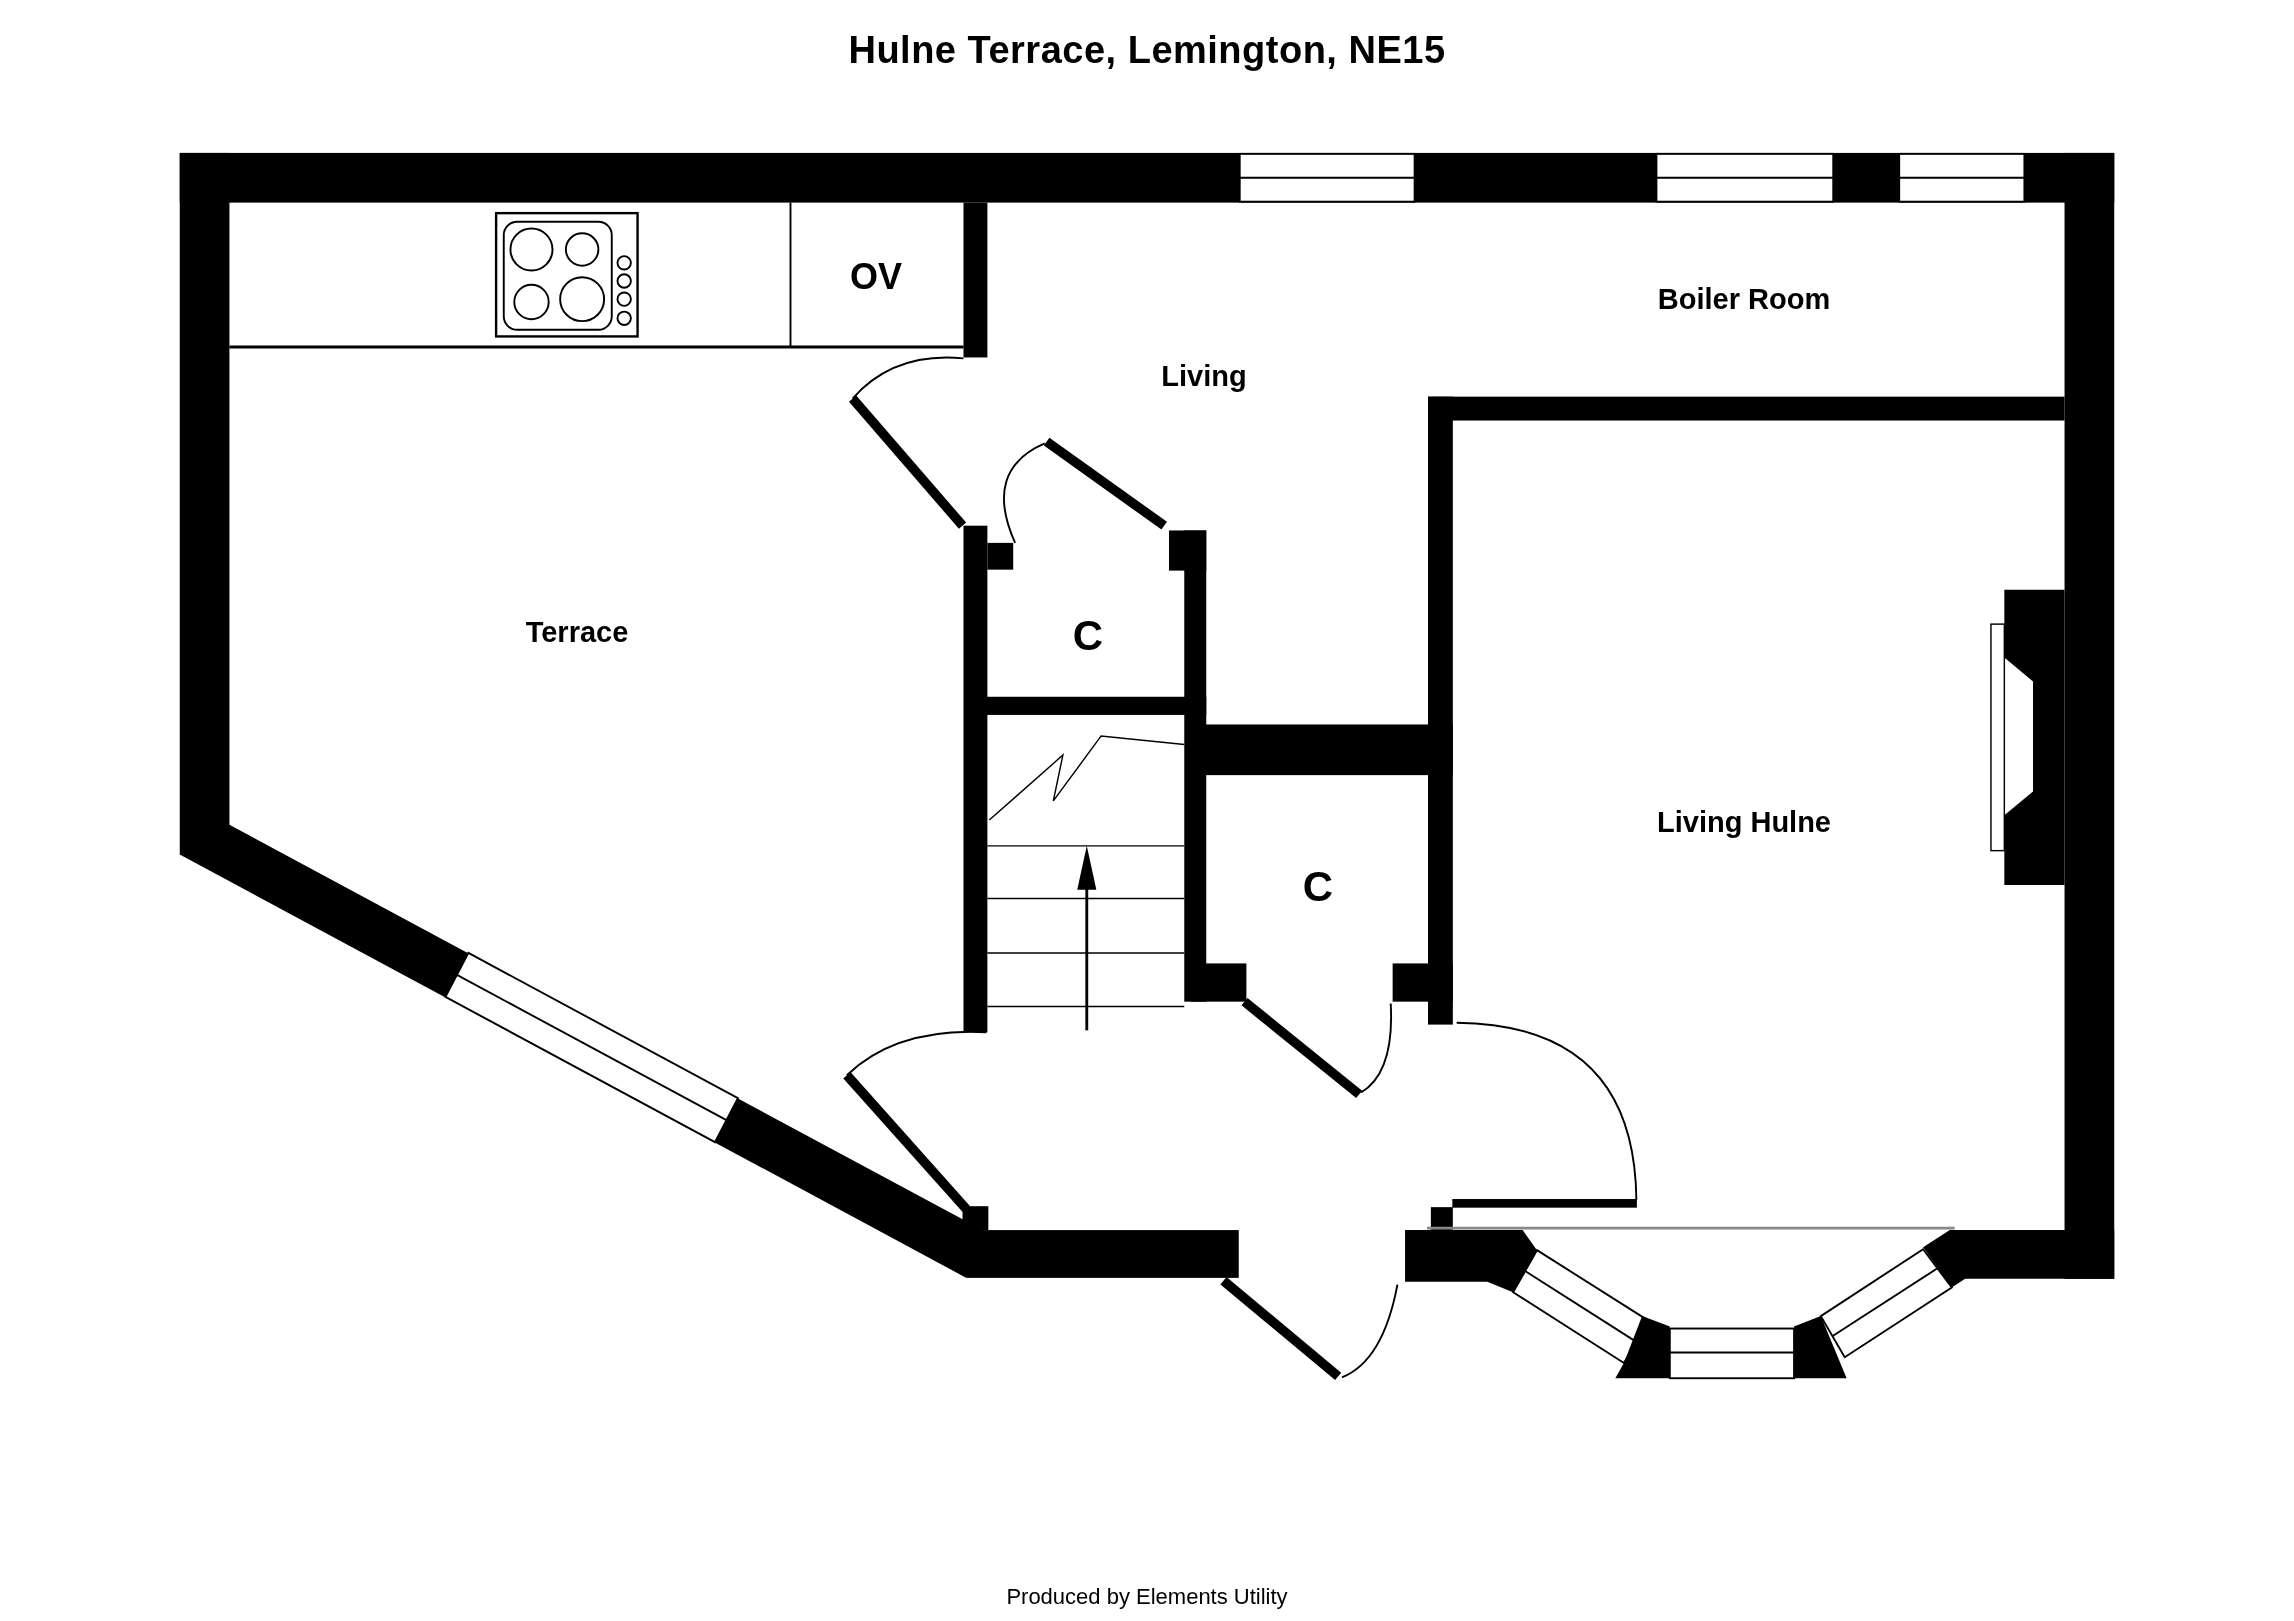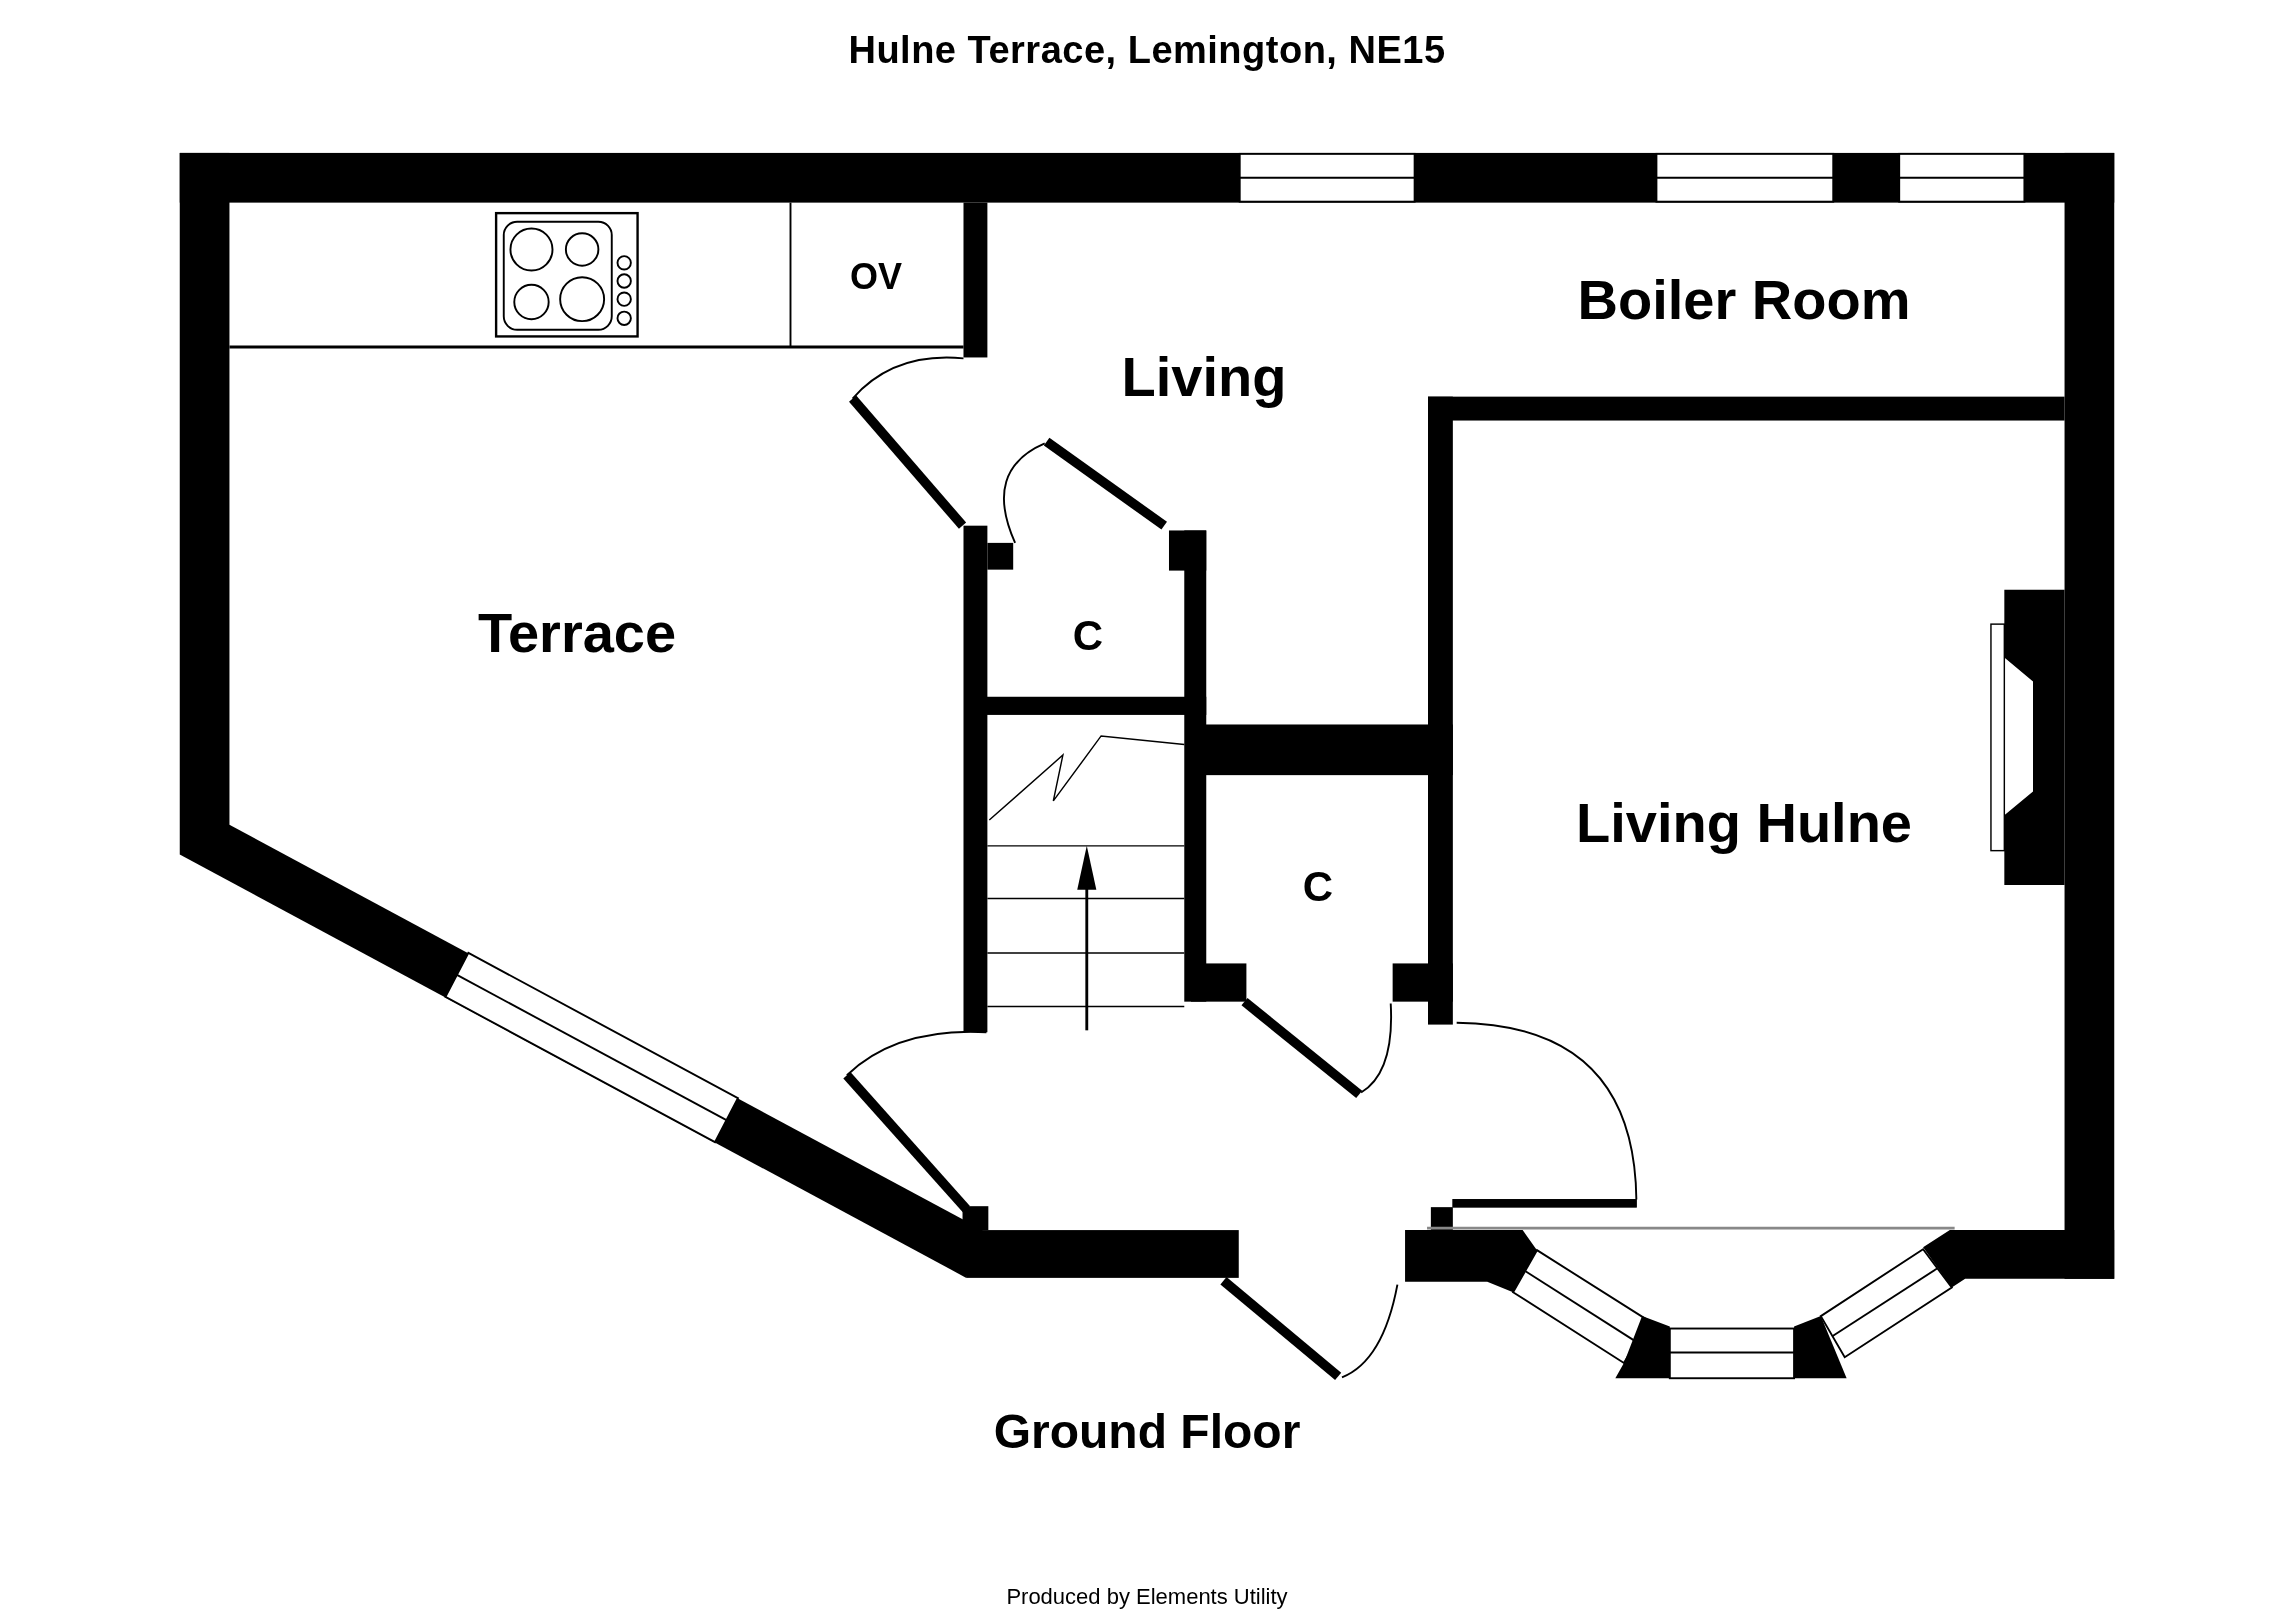--- a/index.html
+++ b/index.html
@@ -1,21 +1,21 @@
 <!DOCTYPE html>
 <html><head>
 <meta charset="utf-8">
 <style>
   html,body{margin:0;padding:0;background:#ffffff;}
   body{width:2294px;height:1621px;position:relative;font-family:"Liberation Sans",sans-serif;}
   .stage{position:absolute;left:0;top:0;width:2294px;height:1576px;}
   svg{position:absolute;left:0;top:0;}
   .lbl{position:absolute;transform:translate(-50%,-50%);color:#000;font-weight:bold;white-space:nowrap;}
   .title{font-size:38px;letter-spacing:0.5px;}
-  .room{font-size:56px;}
+  .room{font-size:29px;}
   .closet{font-size:42px;}
   .ov{font-size:36px;}
   .floor{font-size:48px;}
   .disc{font-size:22px;font-weight:normal;}
 </style>
 </head>
 <body>
 
 <div class="stage">
 
@@ -148,17 +148,16 @@
 </svg>
 
 <div class="lbl title" style="left:1147px;top:50px;">Hulne Terrace, Lemington, NE15</div>
 <div class="lbl room" style="left:577px;top:632px;">Terrace</div>
 <div class="lbl room" style="left:1204px;top:376px;">Living</div>
 <div class="lbl room" style="left:1744px;top:299px;">Boiler Room</div>
 <div class="lbl room" style="left:1744px;top:822px;">Living Hulne</div>
 <div class="lbl ov" style="left:876px;top:277px;">OV</div>
 <div class="lbl closet" style="left:1088px;top:636px;">C</div>
 <div class="lbl closet" style="left:1318px;top:887px;">C</div>
-<div class="lbl floor" style="left:1147px;top:1431px;">Ground Floor</div>
 <div class="lbl disc" style="left:1147px;top:1597px;">Produced by Elements Utility</div>
 
 </div>
 
 
 </body></html>

